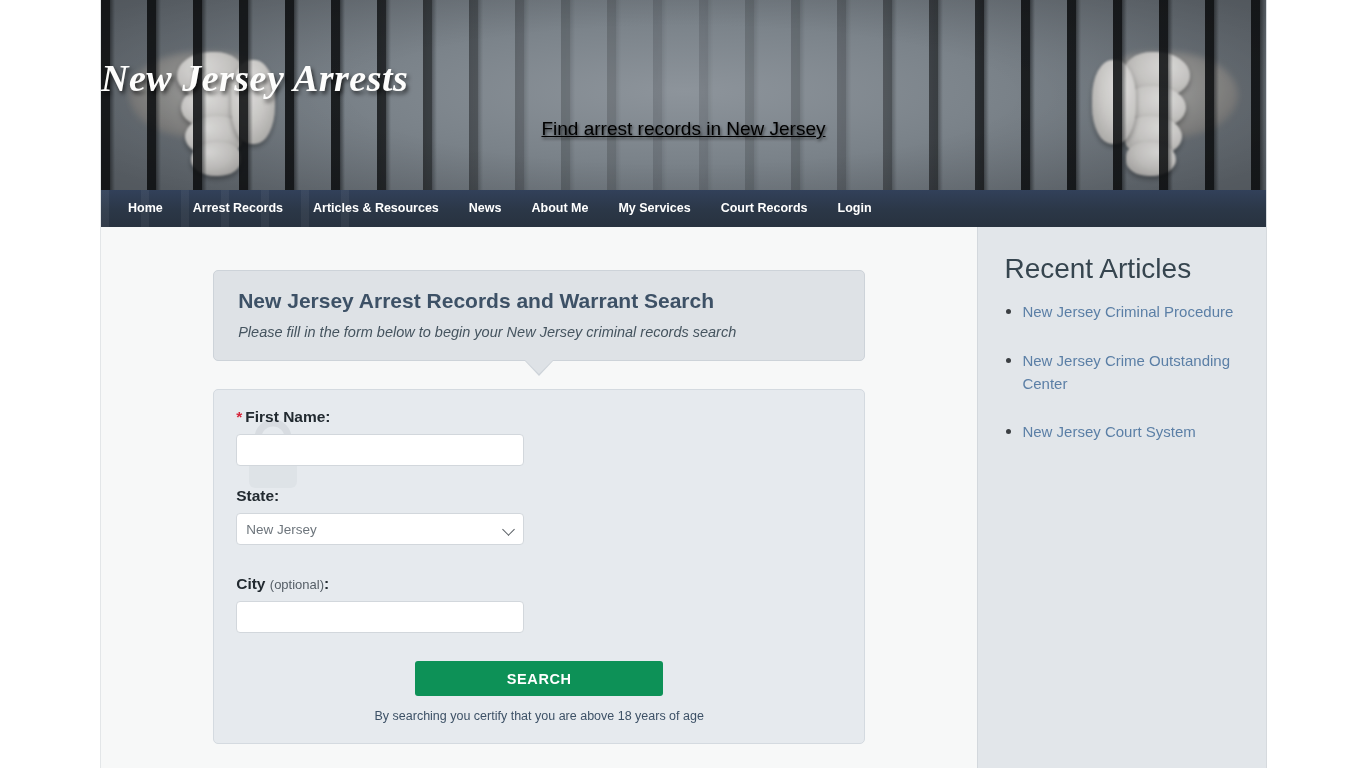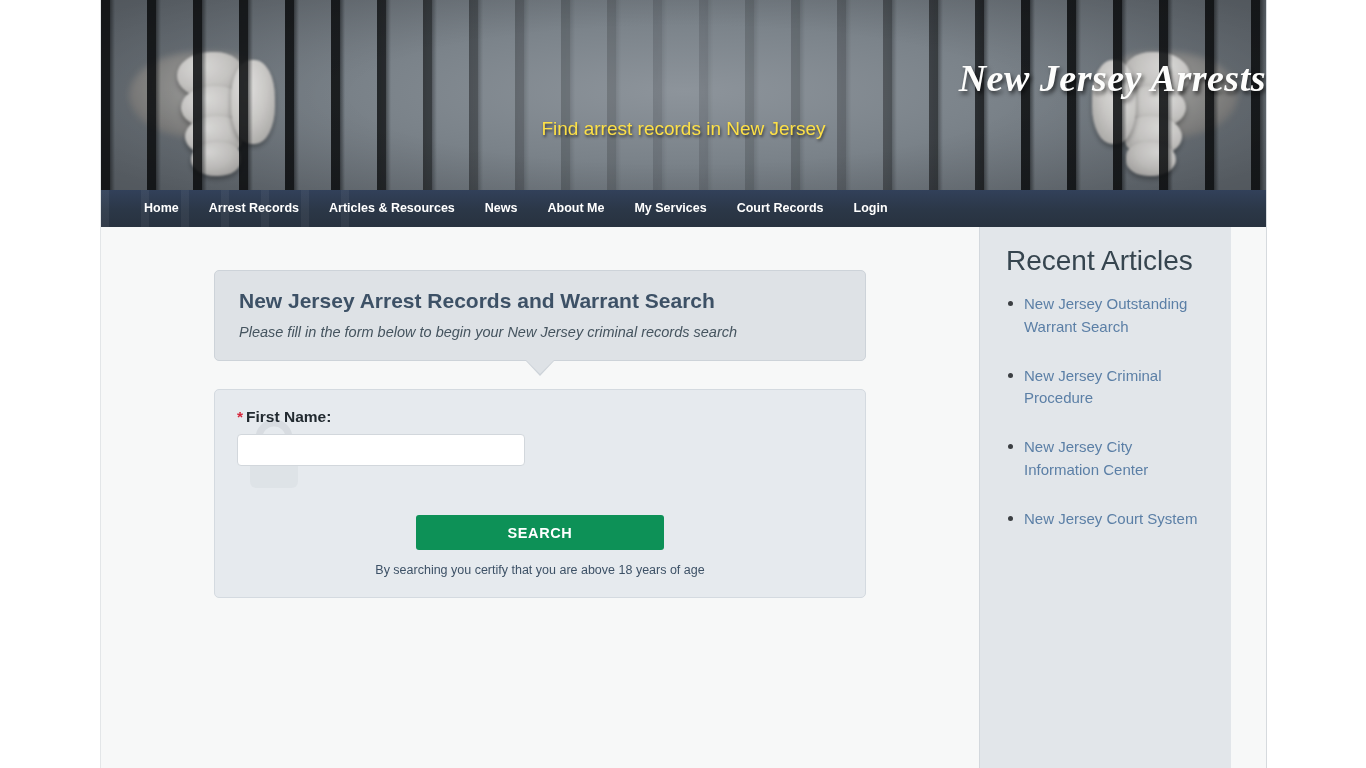--- a/index.html
+++ b/index.html
@@ -72,45 +72,46 @@
     -webkit-mask-image: linear-gradient(to right, #000 0%, #000 22%, rgba(0,0,0,.30) 36%, rgba(0,0,0,.14) 50%, rgba(0,0,0,.30) 64%, #000 78%, #000 100%);
             mask-image: linear-gradient(to right, #000 0%, #000 22%, rgba(0,0,0,.30) 36%, rgba(0,0,0,.14) 50%, rgba(0,0,0,.30) 64%, #000 78%, #000 100%);
   }
   .vignette {
     position: absolute; inset: 0;
     background: radial-gradient(ellipse 70% 90% at 50% 50%, rgba(0,0,0,0) 40%, rgba(0,0,0,.22) 100%);
   }
 
   #site-title {
     position: absolute; left: 0; right: 0; top: 56px;
-    text-align: right;
+    text-align: left;
     font-family: "Liberation Serif", serif;
     font-style: italic;
     font-weight: bold;
     font-size: 38px;
     color: #fdfdfc;
     letter-spacing: .5px;
     text-shadow: 2px 3px 4px rgba(0,0,0,.62);
   }
   #site-tagline {
     position: absolute; left: 0; right: 0; top: 118px;
     text-align: center;
     font-size: 19px;
-    color: #fde047;
+    color: #000000;
     text-shadow: 1px 2px 3px rgba(0,0,0,.6);
+    text-decoration: underline;
   }
 
   
   #navbar {
     position: relative;
     width: 100%; height: 37px;
     background: linear-gradient(to bottom, #32415a 0%, #2b3747 55%, #28323f 100%);
     display: flex;
     align-items: center;
-    padding-left: 28px;
+    padding-left: 12px;
     overflow: hidden;
   }
   #navbar::before {
     content: "";
     position: absolute; left: 0; top: 0; bottom: 0; width: 250px;
     background: repeating-linear-gradient(to right,
       rgba(255,255,255,.05) 0px, rgba(255,255,255,.05) 8px,
       rgba(255,255,255,0) 8px, rgba(255,255,255,0) 40px);
     pointer-events: none;
   }
@@ -126,24 +127,24 @@
   }
 
   
   #body-wrap { position: relative; display: flex; height: 541px; }
   #content {
     width: 878px;
     background: #f7f8f8;
     position: relative;
   }
   #sidebar {
-    width: 252px;
+    width: 289px;
     background: #e2e6ea;
     border-left: 1px solid #d3d8dd;
-    padding: 18px 22px 0 26px;
+    padding: 26px 22px 0 26px;
   }
 
   
   #page-heading {
     margin: 0;
     padding: 34px 40px 0;
     text-align: center;
     font-size: 37px;
     font-weight: bold;
     line-height: 1.2;
@@ -366,31 +367,49 @@
             <div class="field-label">
               <span class="req-star">*</span><span>First Name:</span>
             </div>
             <input class="text-input" type="text" placeholder="" style="">
           </div>
 
         </div>
 
         <div class="row-gap"></div>
 
+        <div class="form-row">
+          <div class="form-col">
+            <div class="field-label">State:</div>
+            <div class="select-wrap">
+              <select class="select-input">
+                <option>New Jersey</option>
+              </select>
+              <span class="select-chevron"></span>
+            </div>
+          </div>
+
+          <div class="form-col">
+            <div class="field-label">
+              <span>City</span>
+              <span class="optional-note">(optional)</span><span>:</span>
+            </div>
+            <input class="text-input" type="text" placeholder="" style="">
+          </div>
+        </div>
 
         <button id="search-button">SEARCH</button>
 
         <p id="age-disclaimer">By searching you certify that you are above 18 years of age</p>
       </section>
     </main>
 
     <aside id="sidebar">
       <h2 id="sidebar-heading">Recent Articles</h2>
       <ul id="article-list">
-        <li><a>New Jersey Outstanding Warrant Search</a></li>
         <li><a>New Jersey Criminal Procedure</a></li>
-        <li><a>New Jersey City Information Center</a></li>
+        <li><a>New Jersey Crime Outstanding Center</a></li>
         <li><a>New Jersey Court System</a></li>
       </ul>
     </aside>
 
   </div>
 </div>
 
 </body></html>

